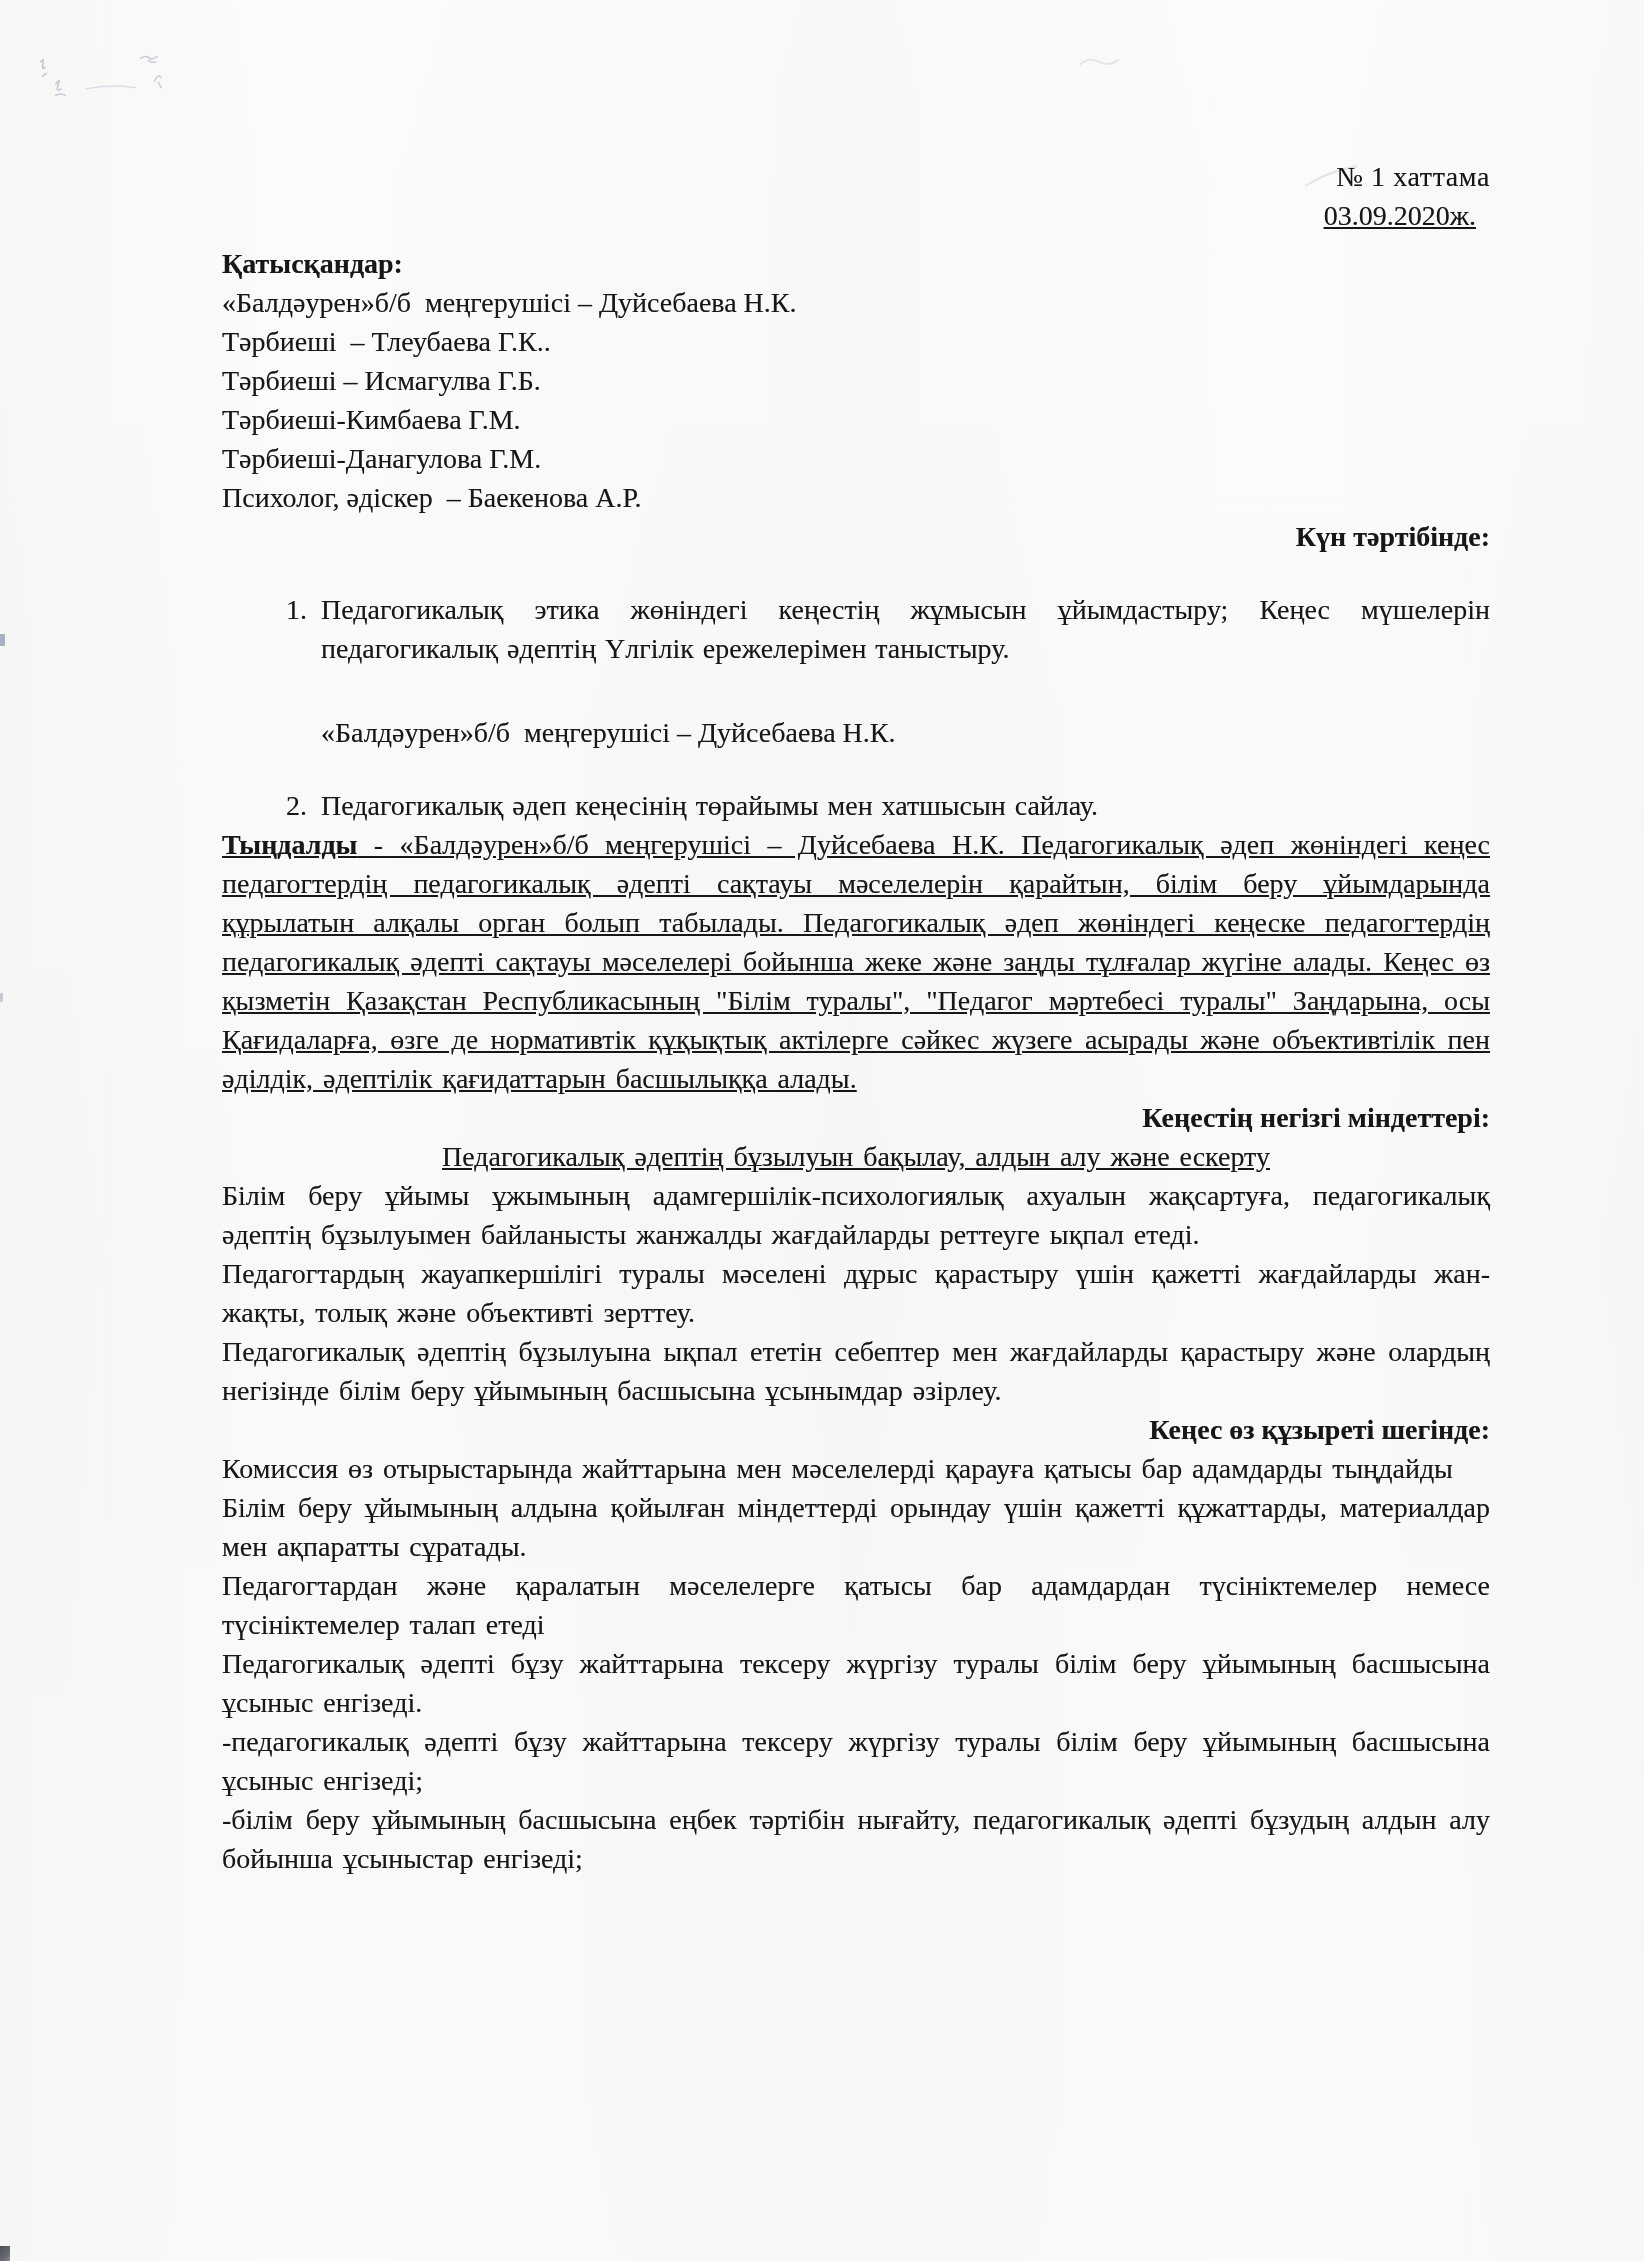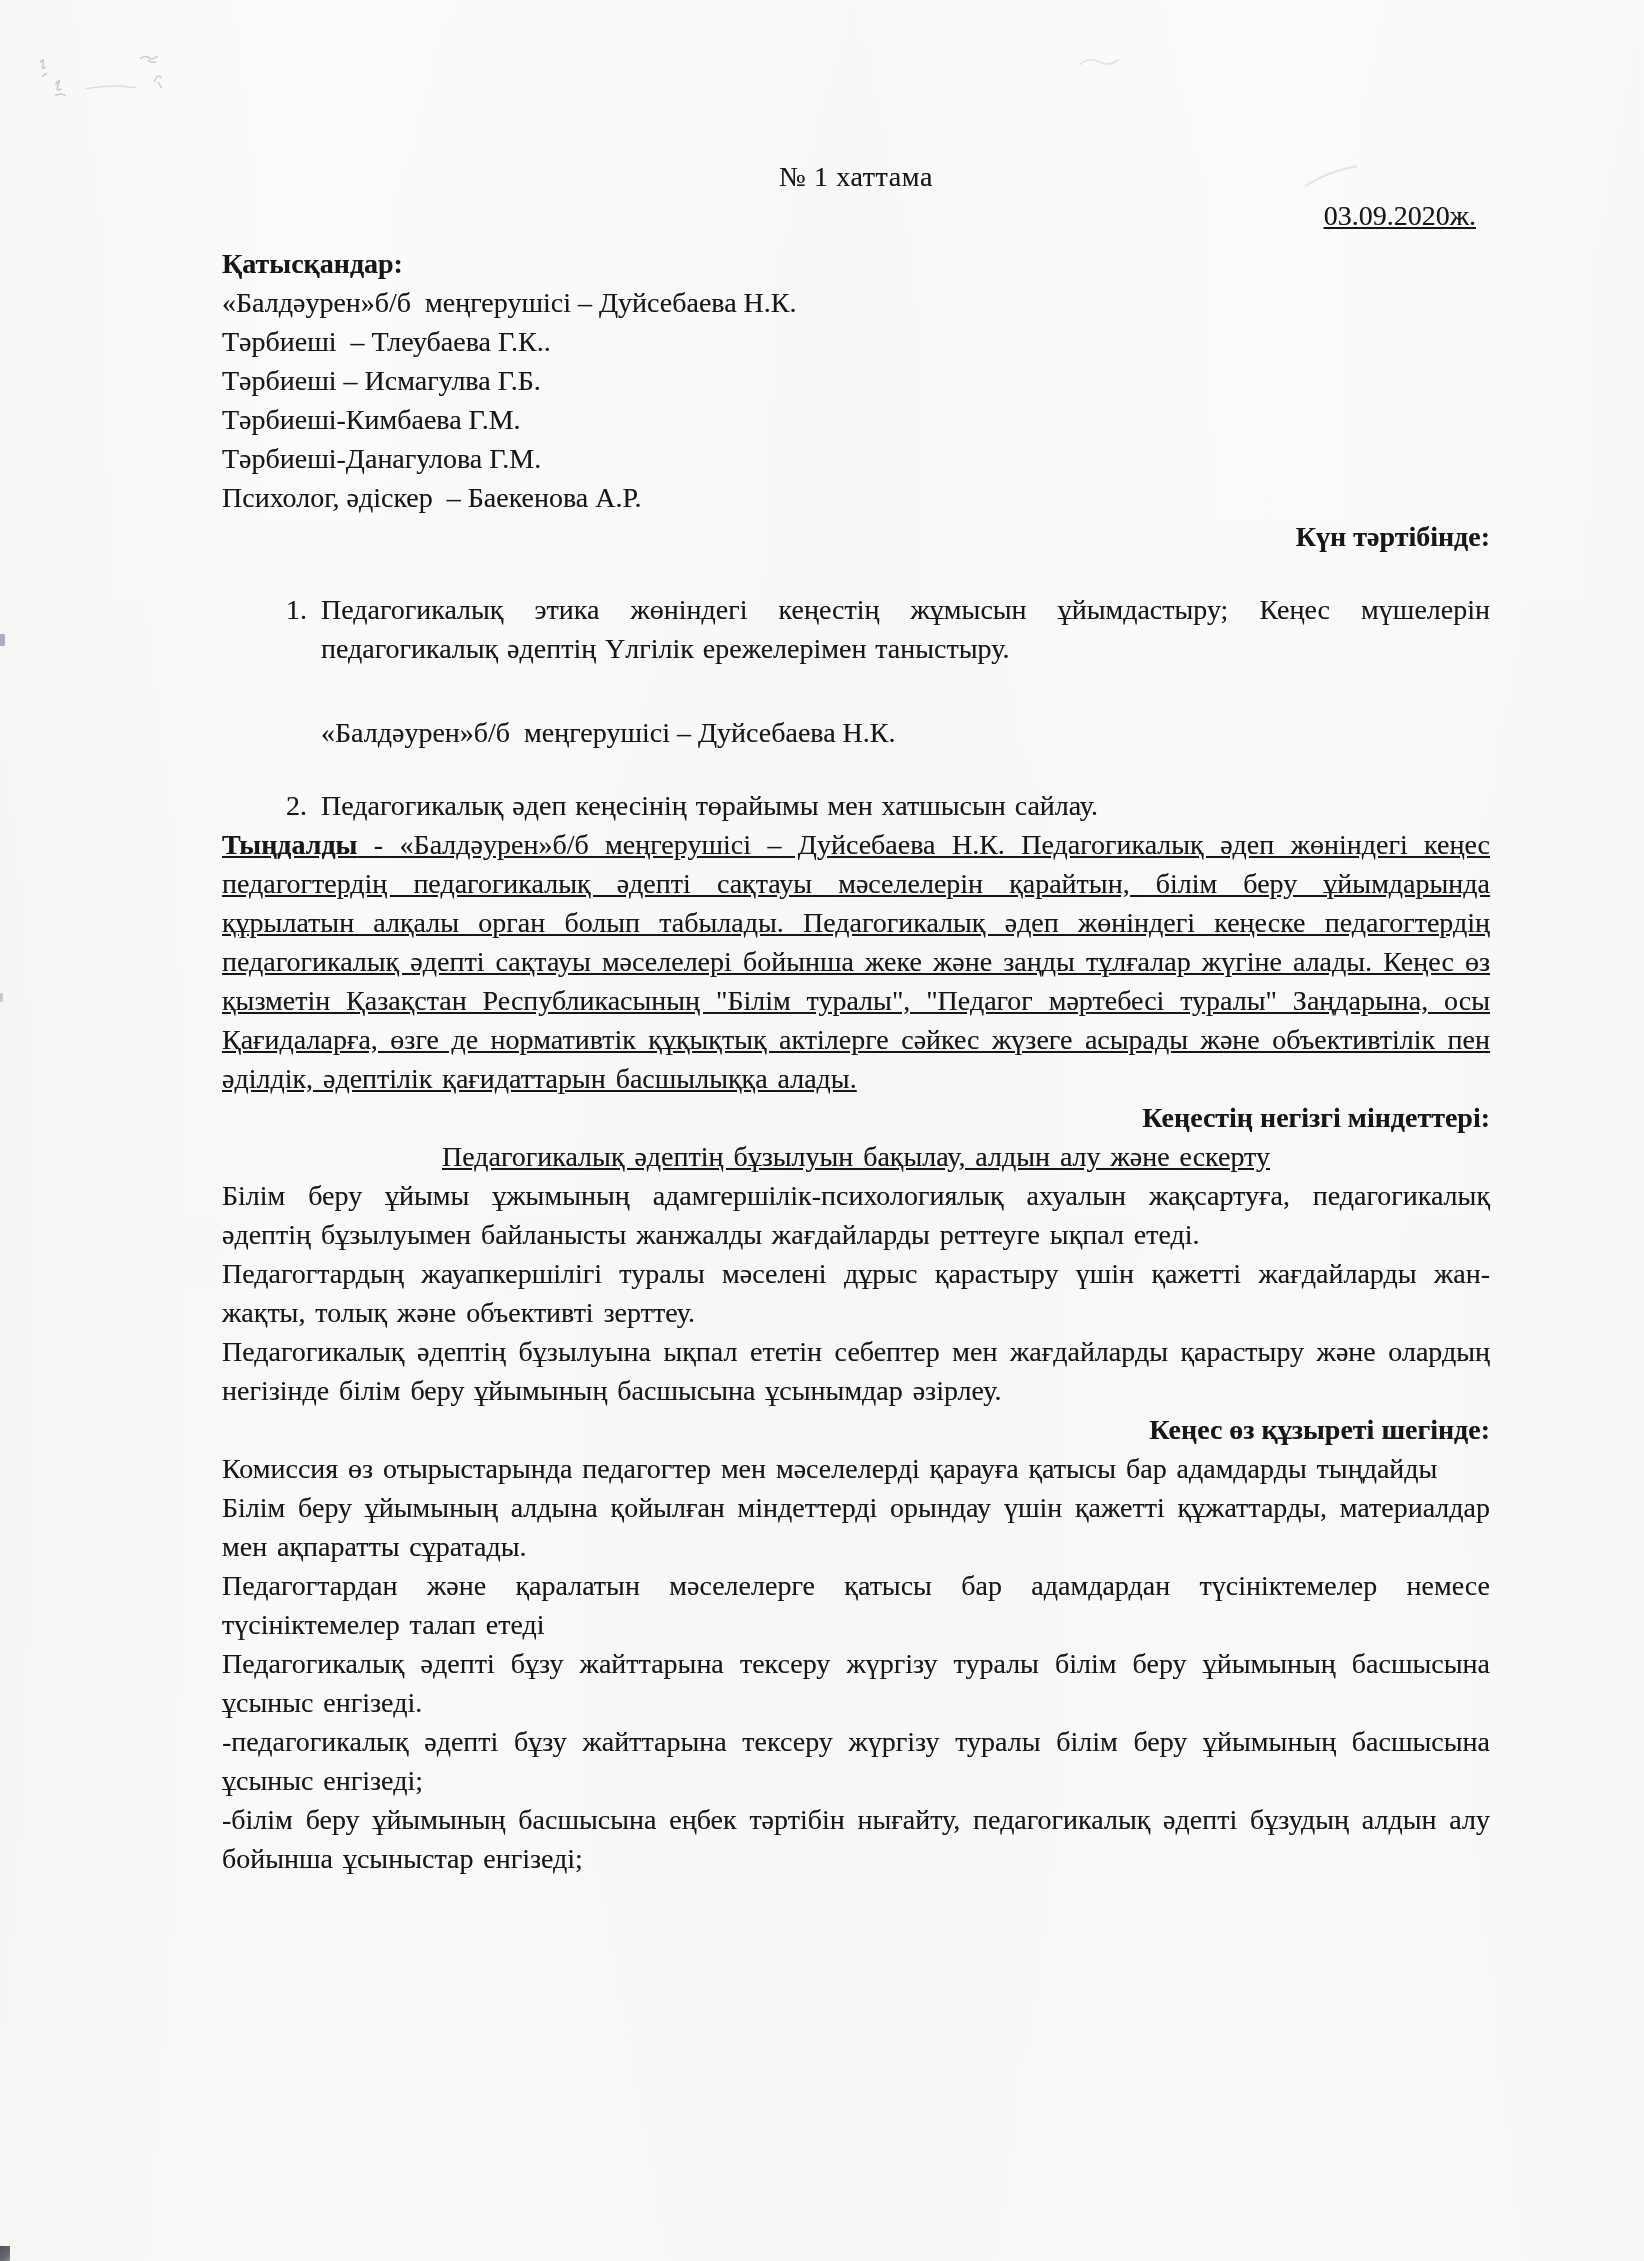--- a/index.html
+++ b/index.html
@@ -24,21 +24,21 @@
   }
   .doc {
     position: absolute;
     left: 222px;
     top: 157px;
     width: 1268px;
     font-size: 28px;
     line-height: 39px;
     text-shadow: 0 0 0.6px rgba(22,22,32,0.42);
   }
-  .title { text-align: center; letter-spacing: 0.6px; }
+  .title { text-align: right; letter-spacing: 0.6px; }
   .date  { text-align: right; padding-right: 14px; margin-bottom: 9px; text-decoration: underline; }
   .bold  { font-weight: 700; }
   .pre   { white-space: pre-wrap; }
   .center-heading { font-weight: 700; text-align: right; }
   .agenda-heading { margin-bottom: 34px; }
   .list-item { display: flex; margin-left: 64px; }
   .num { flex: 0 0 35px; }
   .item-text { flex: 1; text-align: justify; word-spacing: 1.9px; }
   .speaker-note { margin: 45px 0 34px 99px; }
   .heard { margin-top: 41px; text-decoration: underline; }
@@ -111,21 +111,21 @@
 
     <p class="para heard"><b>Тыңдалды</b><span> - «Балдәурен»б/б  меңгерушісі – Дуйсебаева Н.К. Педагогикалық әдеп жөніндегі кеңес педагогтердің педагогикалық әдепті сақтауы мәселелерін қарайтын, білім беру ұйымдарында құрылатын алқалы орган болып табылады. Педагогикалық әдеп жөніндегі кеңеске педагогтердің педагогикалық әдепті сақтауы мәселелері бойынша жеке және заңды тұлғалар жүгіне алады. Кеңес өз қызметін Қазақстан Республикасының "Білім туралы", "Педагог мәртебесі туралы" Заңдарына, осы Қағидаларға, өзге де нормативтік құқықтық актілерге сәйкес жүзеге асырады және объективтілік пен әділдік, әдептілік қағидаттарын басшылыққа алады.</span></p>
 
     <div class="center-heading">Кеңестің негізгі міндеттері:</div>
     <p class="para single">Педагогикалық әдептің бұзылуын бақылау, алдын алу және ескерту</p>
     <p class="para">Білім беру ұйымы ұжымының адамгершілік-психологиялық ахуалын жақсартуға, педагогикалық әдептің бұзылуымен байланысты жанжалды жағдайларды реттеуге ықпал етеді.</p>
     <p class="para">Педагогтардың жауапкершілігі туралы мәселені дұрыс қарастыру үшін қажетті жағдайларды жан-жақты, толық және объективті зерттеу.</p>
     <p class="para">Педагогикалық әдептің бұзылуына ықпал ететін себептер мен жағдайларды қарастыру және олардың негізінде білім беру ұйымының басшысына ұсынымдар әзірлеу.</p>
 
     <div class="center-heading">Кеңес өз құзыреті шегінде:</div>
-    <p class="para">Комиссия өз отырыстарында педагогтер мен мәселелерді қарауға қатысы бар адамдарды тыңдайды</p>
+    <p class="para">Комиссия өз отырыстарында жайттарына мен мәселелерді қарауға қатысы бар адамдарды тыңдайды</p>
     <p class="para">Білім беру ұйымының алдына қойылған міндеттерді орындау үшін қажетті құжаттарды, материалдар мен ақпаратты сұратады.</p>
     <p class="para">Педагогтардан және қаралатын мәселелерге қатысы бар адамдардан түсініктемелер немесе түсініктемелер талап етеді</p>
     <p class="para">Педагогикалық әдепті бұзу жайттарына тексеру жүргізу туралы білім беру ұйымының басшысына ұсыныс енгізеді.</p>
     <p class="para">-педагогикалық әдепті бұзу жайттарына тексеру жүргізу туралы білім беру ұйымының басшысына ұсыныс енгізеді;</p>
     <p class="para">-білім беру ұйымының басшысына еңбек тәртібін нығайту, педагогикалық әдепті бұзудың алдын алу бойынша ұсыныстар енгізеді;</p>
 
   </div>
 </div>
 
 

